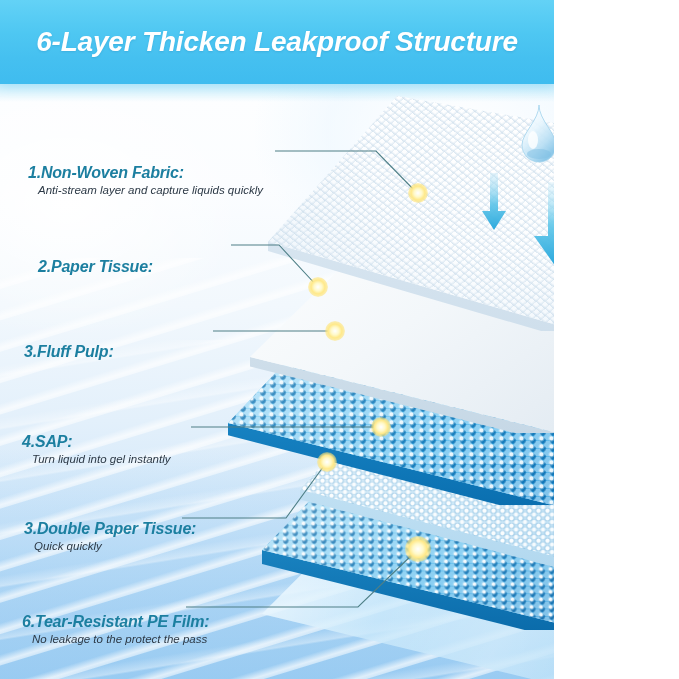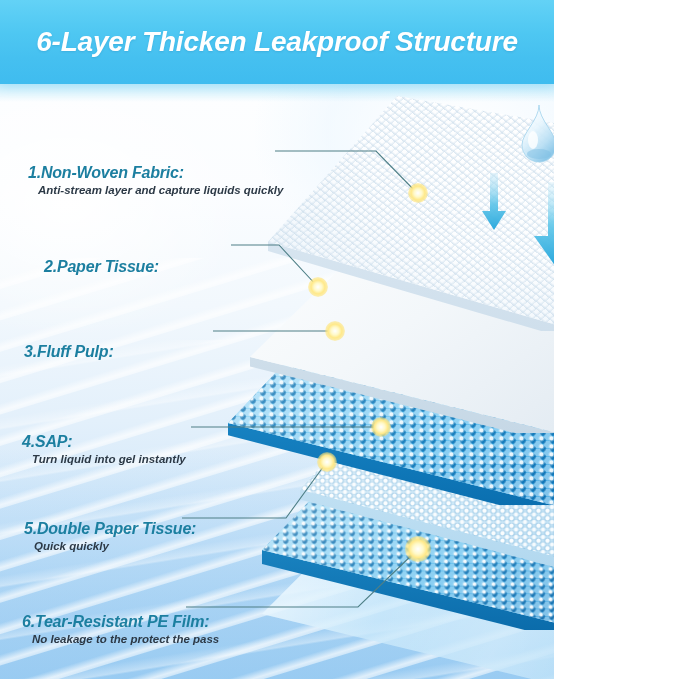--- a/index.html
+++ b/index.html
@@ -222,24 +222,24 @@
   .callout{position:absolute;margin-top:28px;}
   .callout .c-title{
     color:#1c7fa0;
     font-size:16px;font-weight:bold;font-style:italic;
     letter-spacing:-.2px;white-space:nowrap;line-height:1.15;
   }
   .callout .c-sub{
     color:#2c3946;
     font-size:11.5px;font-style:italic;
     white-space:nowrap;line-height:1.2;
-    margin-left:10px;margin-top:2px;font-weight:bold;
+    margin-left:10px;margin-top:2px;
   }
   .c1{left:28px;top:136px;}
-  .c2{left:44px;top:230px;}
+  .c2{left:38px;top:230px;}
   .c3{left:24px;top:315px;}
   .c4{left:22px;top:405px;}
   .c5{left:24px;top:492px;}
   .c6{left:22px;top:585px;}
 </style>
 </head>
 <body>
 
 <div id="infographic">
 
@@ -377,21 +377,21 @@
   <div class="callout c3">
     <div class="c-title">3.Fluff Pulp:</div>
   </div>
 
   <div class="callout c4">
     <div class="c-title">4.SAP:</div>
     <div class="c-sub">Turn liquid into gel instantly</div>
   </div>
 
   <div class="callout c5">
-    <div class="c-title">5.Double Paper Tissue:</div>
+    <div class="c-title">3.Double Paper Tissue:</div>
     <div class="c-sub">Quick quickly</div>
   </div>
 
   <div class="callout c6">
     <div class="c-title">6.Tear-Resistant PE Film:</div>
     <div class="c-sub">No leakage to the protect the pass</div>
   </div>
 
 </div>
 

